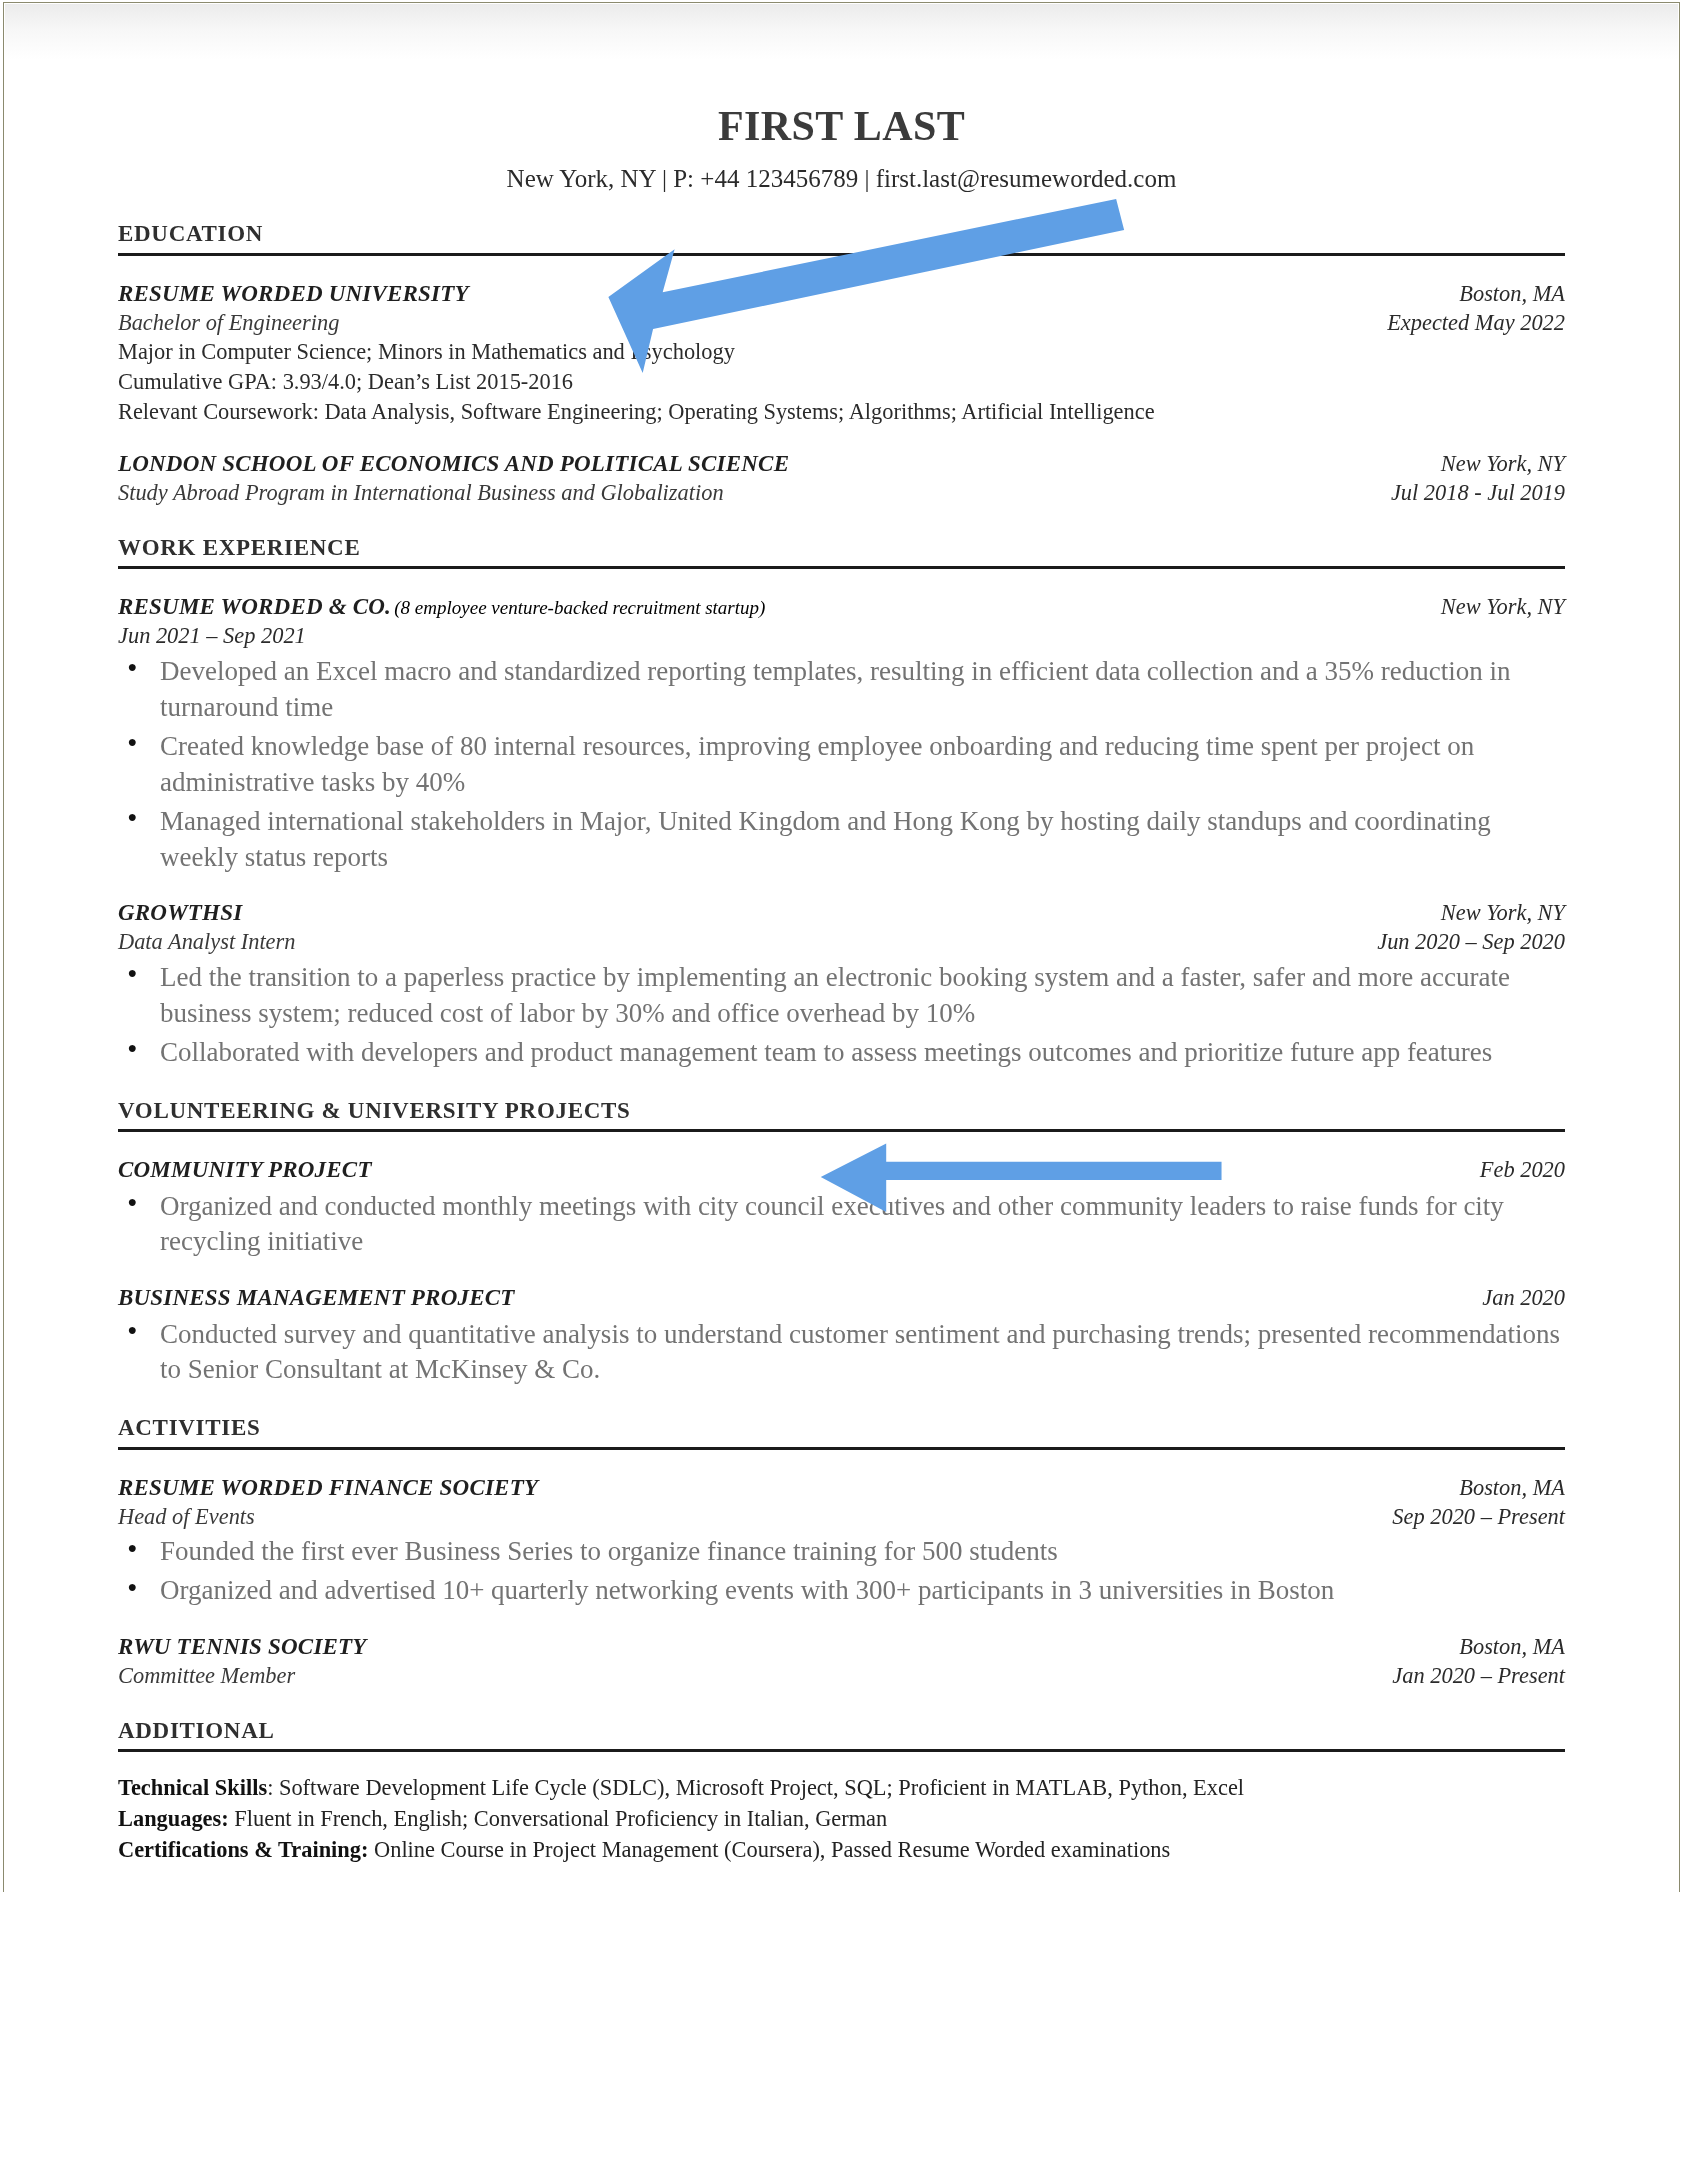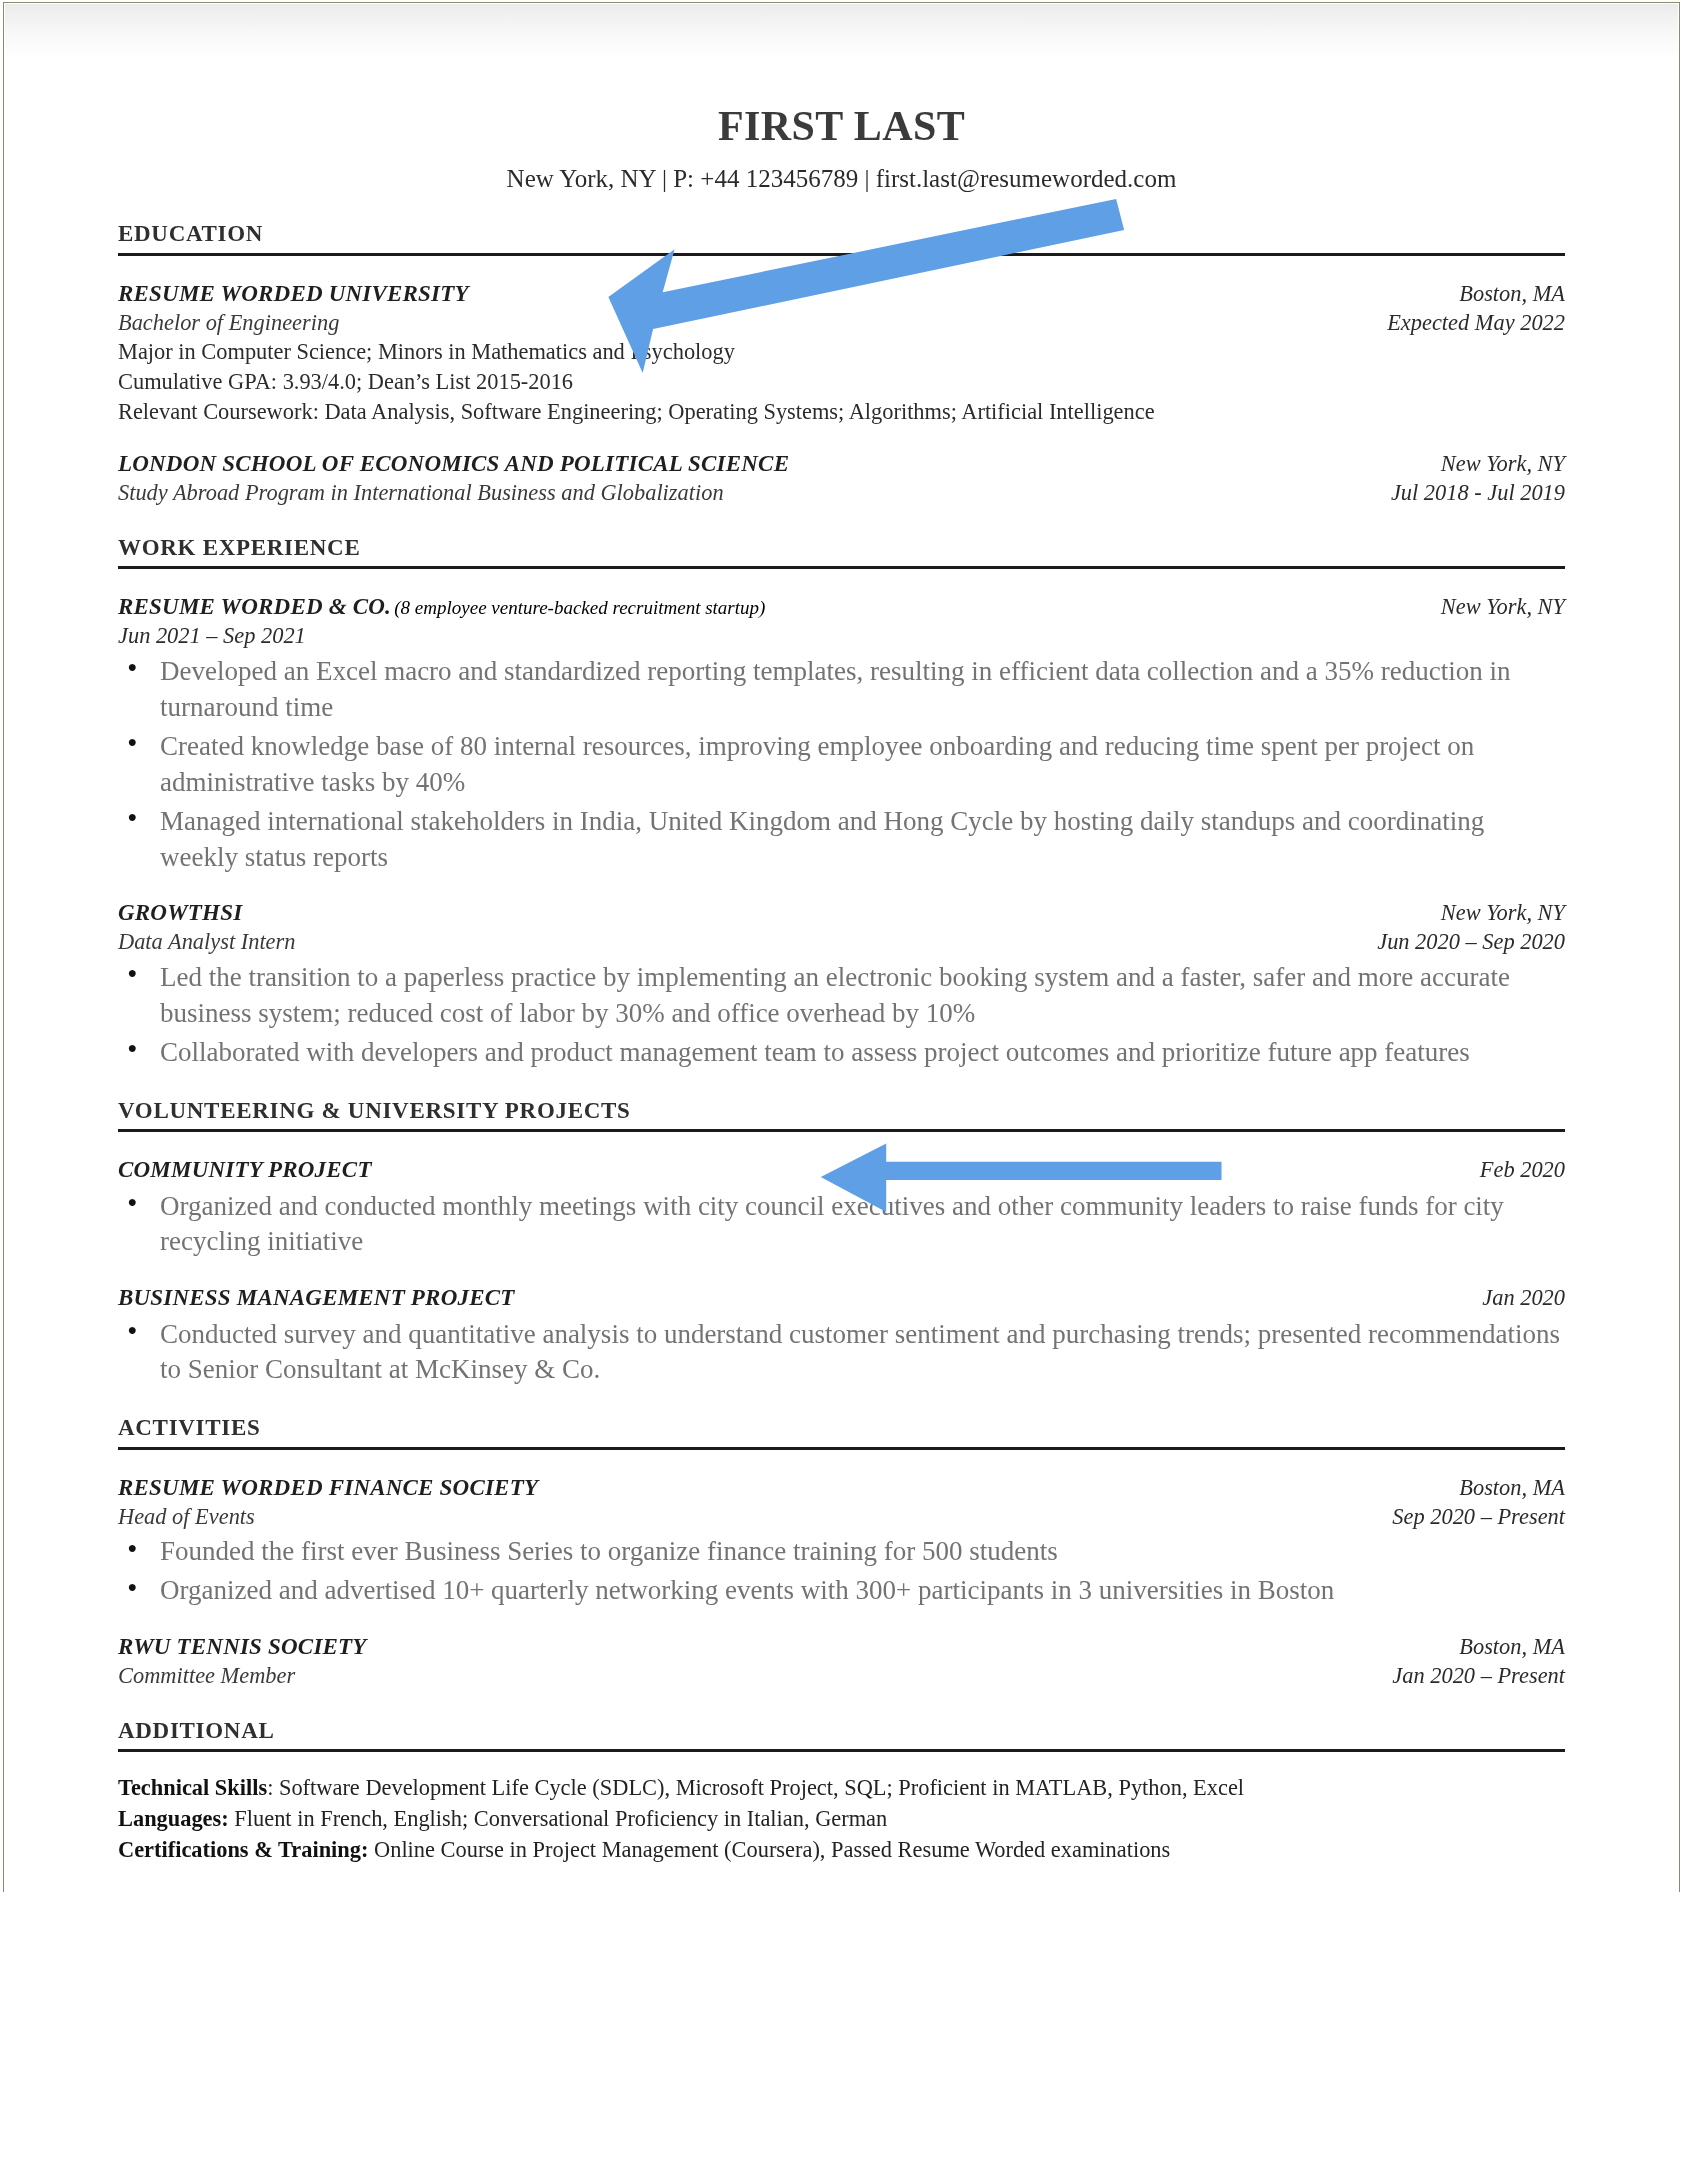--- a/index.html
+++ b/index.html
@@ -221,36 +221,36 @@
             <span class="org-note">(8 employee venture-backed recruitment startup)</span>
           </div>
           <div class="row-right loc">New York, NY</div>
         </div>
         <div class="row">
           <div class="row-right dates">Jun 2021 – Sep 2021</div>
         </div>
         <ul class="bullets">
           <li>Developed an Excel macro and standardized reporting templates, resulting in efficient data collection and a 35% reduction in turnaround time</li>
           <li>Created knowledge base of 80 internal resources, improving employee onboarding and reducing time spent per project on administrative tasks by 40%</li>
-          <li>Managed international stakeholders in India, United Kingdom and Hong Cycle by hosting daily standups and coordinating weekly status reports</li>
+          <li>Managed international stakeholders in Major, United Kingdom and Hong Kong by hosting daily standups and coordinating weekly status reports</li>
         </ul>
       </div>
 
       <div class="entry">
         <div class="row">
           <div class="row-left org">GROWTHSI</div>
           <div class="row-right loc">New York, NY</div>
         </div>
         <div class="row">
           <div class="row-left role">Data Analyst Intern</div>
           <div class="row-right dates">Jun 2020 – Sep 2020</div>
         </div>
         <ul class="bullets">
           <li>Led the transition to a paperless practice by implementing an electronic booking system and a faster, safer and more accurate business system; reduced cost of labor by 30% and office overhead by 10%</li>
-          <li>Collaborated with developers and product management team to assess project outcomes and prioritize future app features</li>
+          <li>Collaborated with developers and product management team to assess meetings outcomes and prioritize future app features</li>
         </ul>
       </div>
     </div>
 
     <div class="section">
       <div class="section-title">VOLUNTEERING &amp; UNIVERSITY PROJECTS</div>
       <div class="section-rule"></div>
 
       <div class="entry">
         <div class="row">

